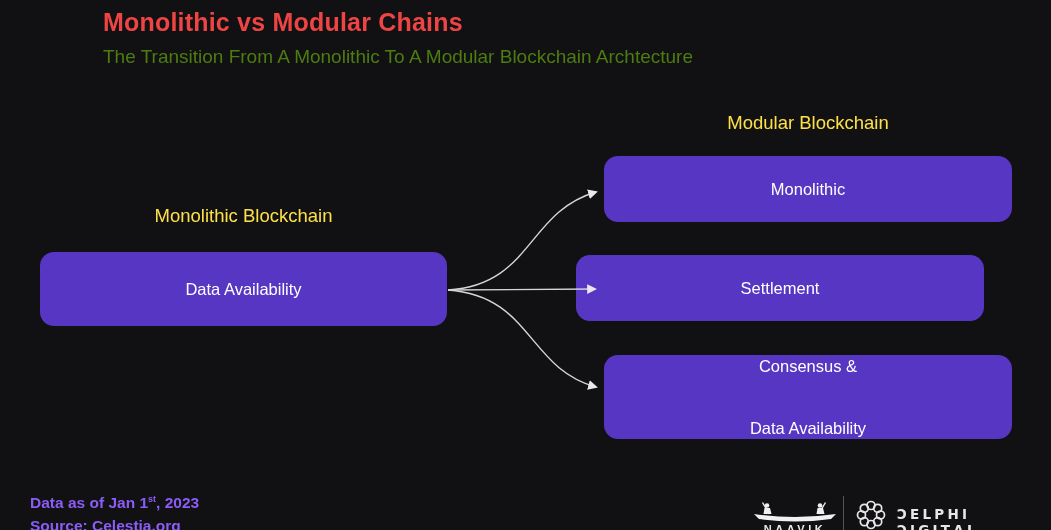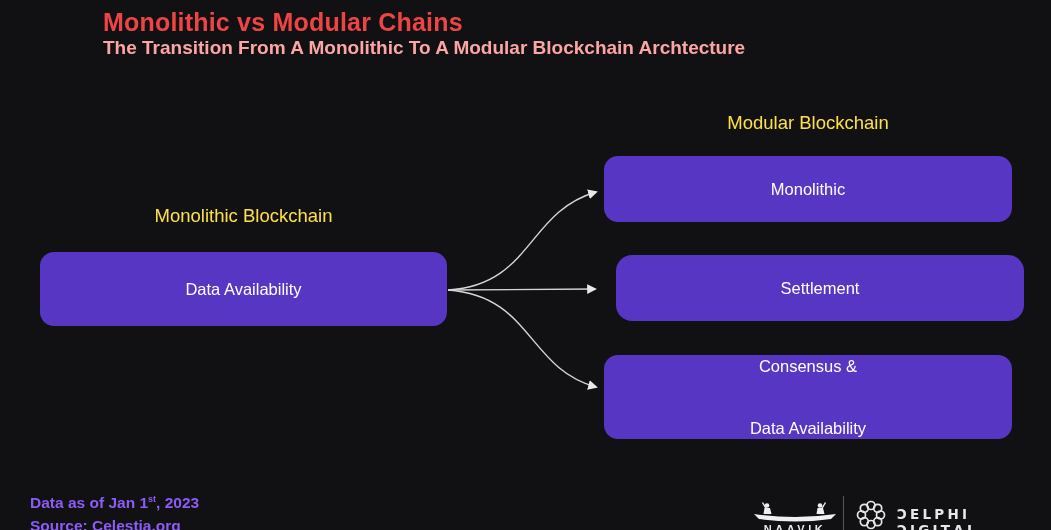--- a/index.html
+++ b/index.html
@@ -7,37 +7,37 @@
   .canvas {
     position:relative; width:1051px; height:530px;
     background:#111114; overflow:hidden;
     font-family:"Liberation Sans", sans-serif;
   }
   .title {
     position:absolute; left:103px; top:8px;
     font-size:25px; font-weight:700; color:#ef4444; letter-spacing:.2px;
   }
   .subtitle {
-    position:absolute; left:103px; top:37px;
-    font-size:19px; font-weight:700; color:#fca5a5; letter-spacing:0;
+    position:absolute; left:103px; top:46px;
+    font-size:19px; font-weight:400; color:#4d7c0f; letter-spacing:0;
   }
   .col-label {
     position:absolute; font-size:18.5px; color:#fde047; text-align:center;
   }
   .col-label.mono { left:40px; width:407px; top:205px; }
   .col-label.modular { left:604px; width:408px; top:112px; }
   .pbox {
     position:absolute; background:#5636c3; border-radius:14px;
     color:#ffffff; display:flex; flex-direction:column;
     align-items:center; justify-content:center;
     font-size:16.5px; line-height:1.35; text-align:center;
   }
   .pbox.mono { left:40px; top:252px; width:407px; height:74px; }
   .pbox.r1 { left:604px; top:156px; width:408px; height:66px; }
-  .pbox.r2 { left:616px; top:255px; width:408px; height:66px;border-radius:16px; }
+  .pbox.r2 { left:576px; top:255px; width:408px; height:66px; }
   .pbox.r3 { left:604px; top:355px; width:408px; height:84px;justify-content:space-between; }
   .arrows-svg { position:absolute; inset:0; pointer-events:none; }
   .foot-line {
     position:absolute; left:30px; color:#8b5cf6; font-weight:700; font-size:15.5px;
   }
   .foot-line.l1 { top:494px; }
   .foot-line.l2 { top:517px; }
   .foot-line sup { font-size:9px; vertical-align:super; }
   .naavik-logo { position:absolute; left:753px; top:501px; }
   .naavik-label {

